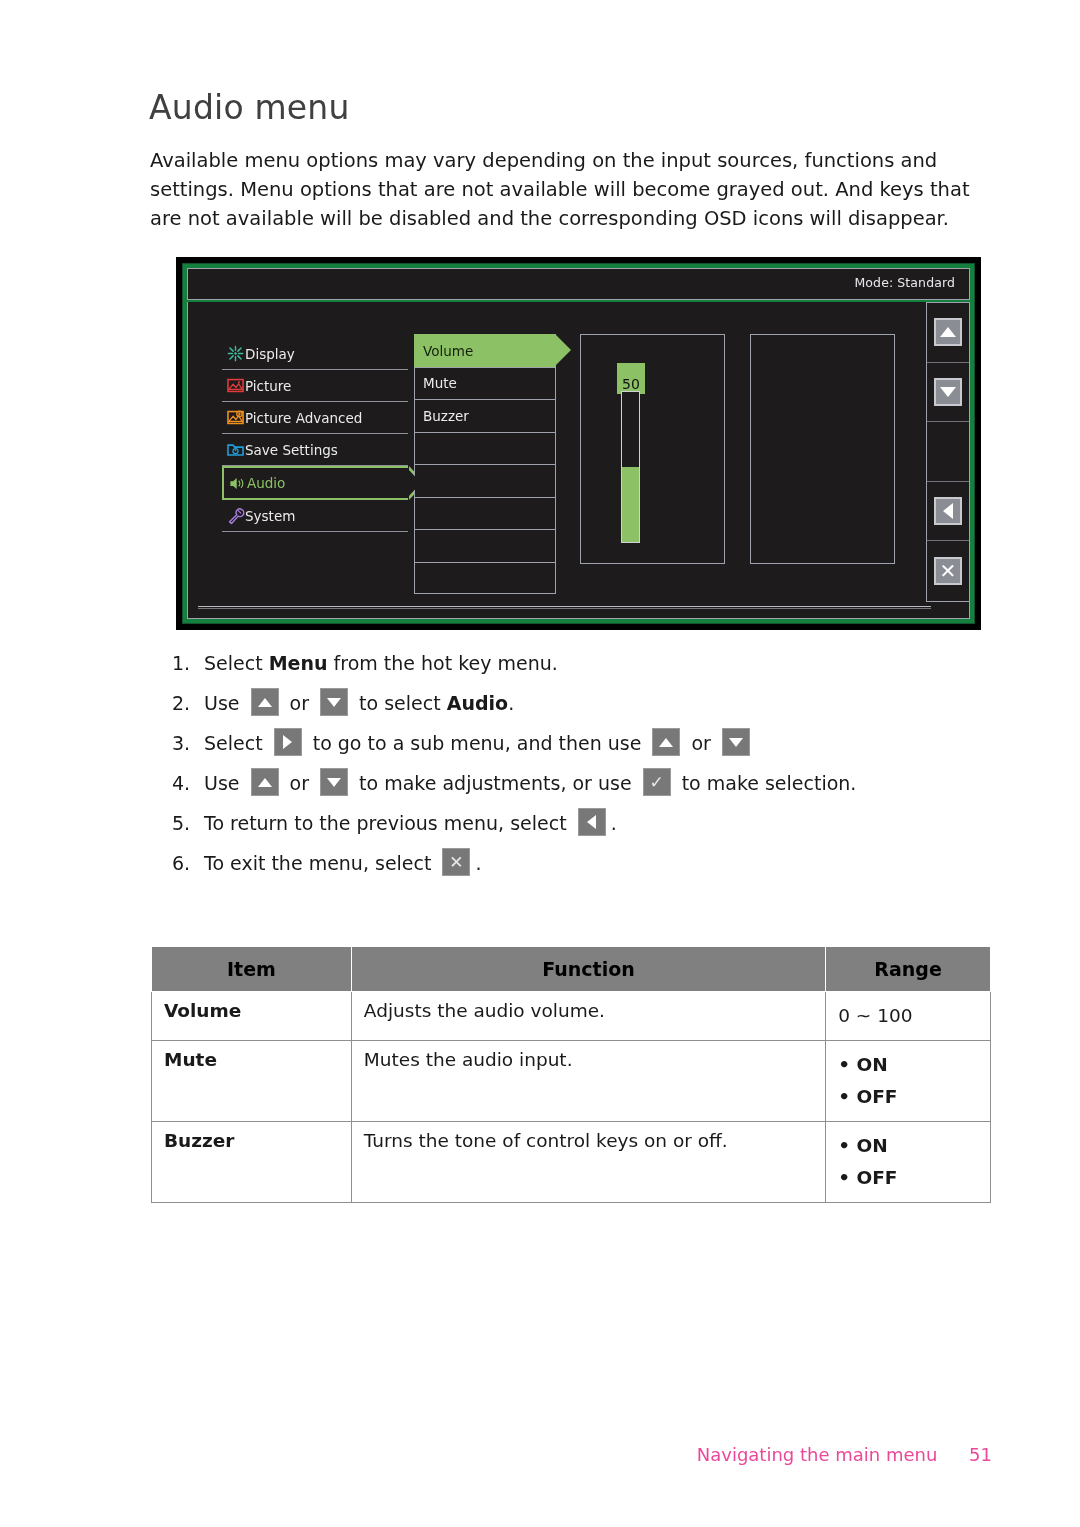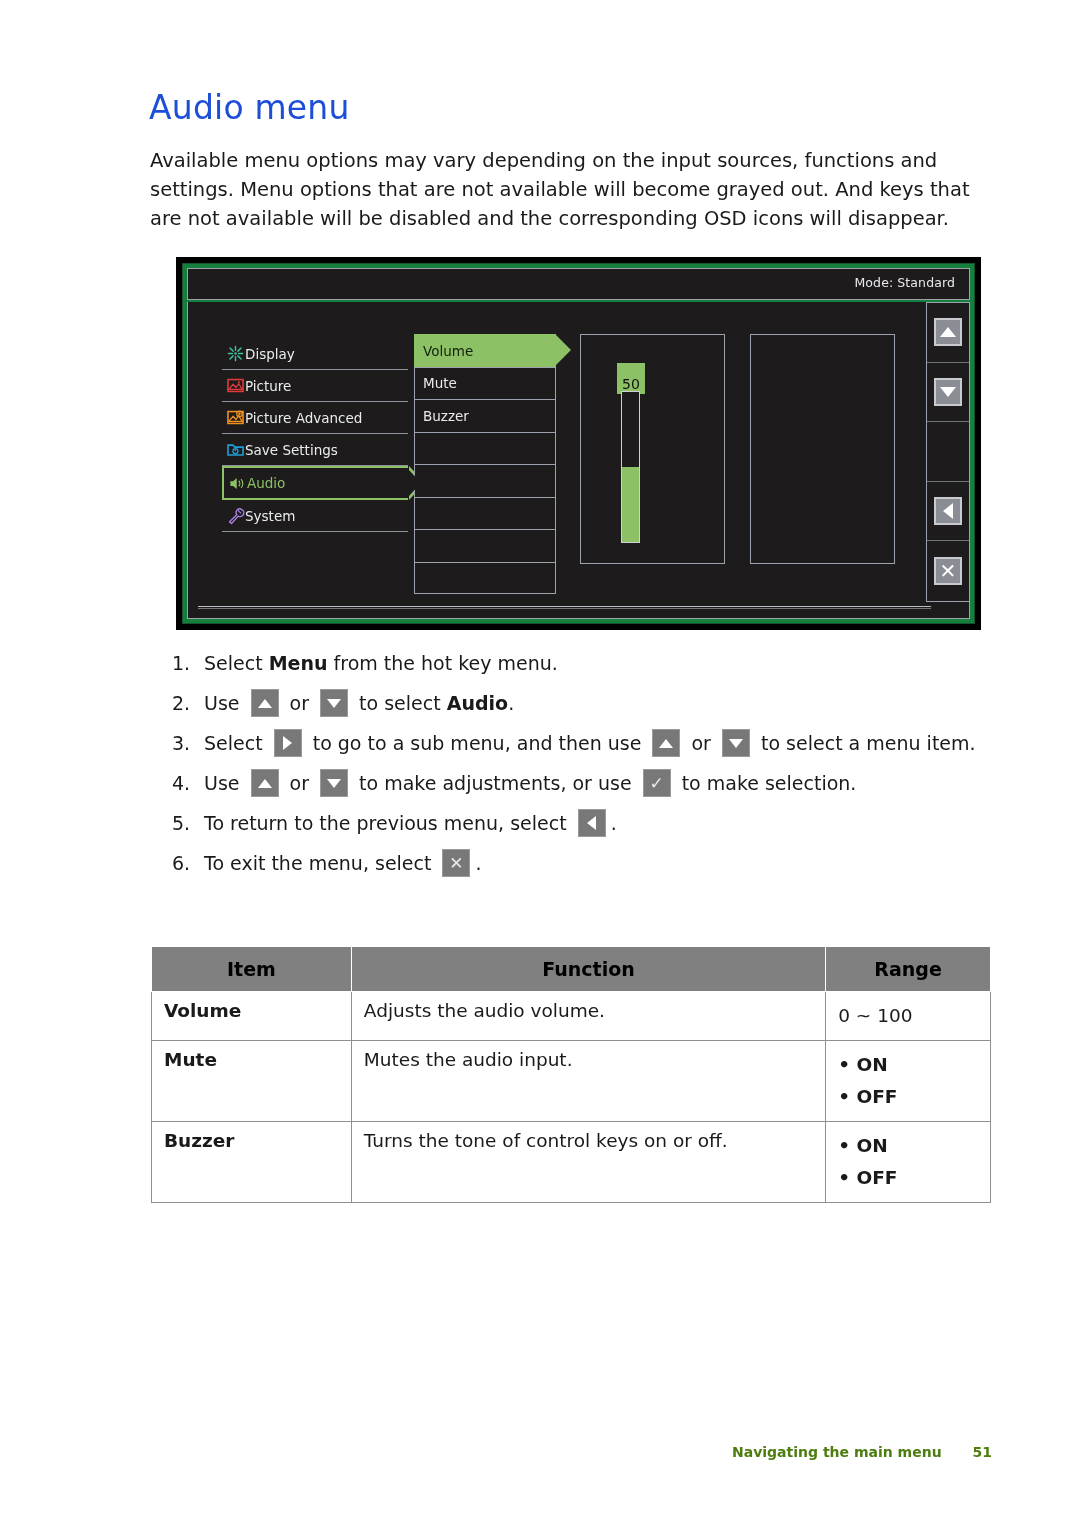--- a/index.html
+++ b/index.html
@@ -12,21 +12,21 @@
     position:relative;
     overflow:hidden;
   }
 
   .page { position:absolute; left:0; top:0; width:1080px; height:1527px; }
 
   
   .page-title{
     position:absolute; left:149px; top:88px;
     font-size:33px; font-weight:400; letter-spacing:.2px;
-    color:#1d4ed8;
+    color:#404040;
     font-family:"DejaVu Sans", sans-serif;
   }
 
   
   .intro{
     position:absolute; left:150px; top:146px; width:845px;
     font-size:19.5px; line-height:29px; color:#1a1a1a;
     font-family:"DejaVu Sans", sans-serif;
   }
 
@@ -168,21 +168,21 @@
   
   .steps{ position:absolute; left:172px; top:648px; width:830px; }
   .step{
     display:flex; align-items:flex-start;
     margin-bottom:10px;
     font-size:19px; line-height:30px;
     font-family:"DejaVu Sans", sans-serif;
     color:#1a1a1a;
   }
   .step-num{ width:32px; flex:0 0 32px; text-align:left; }
-  .step-text{ display:flex; align-items:center; flex-wrap:wrap; }
+  .step-text{ display:flex; flex-wrap:wrap; }
   .step-text > span{ white-space:pre; }
   .kb{
     display:inline-flex; align-items:center; justify-content:center;
     width:28px; height:28px; background:#787878;
     margin:0 5px; flex:0 0 28px;
     border:1px solid #9a9a9a;
   }
   .kb .tri-up, .kb .tri-down{ border-left-width:7px; border-right-width:7px; }
   .kb .tri-up{ border-bottom-width:9px; }
   .kb .tri-down{ border-top-width:9px; }
@@ -211,23 +211,22 @@
   }
   .tbl td.item{ font-weight:bold; width:200px; }
   .tbl td.func{ width:475px;margin-left:43px; }
   .tbl td.range{ width:165px; }
   .range-line{ display:block; line-height:32px; font-weight:bold; }
   .range-plain{ display:block; line-height:32px; }
 
   
   .footer{
     position:absolute; right:88px; top:1444px;
-    font-size:14px; color:#4d7c0f;
-    font-family:"DejaVu Sans", sans-serif;
-    font-weight:bold;
+    font-size:18px; color:#ec4899;
+    font-family:"DejaVu Sans", sans-serif;
   }
   .footer .pg{ margin-left:26px; }
 </style>
 </head>
 <body>
 
 <div class="page">
 
   <div class="page-title">Audio menu</div>
 
@@ -384,21 +383,20 @@
       </div>
       <div class="step">
         <span class="step-num">3.</span>
         <span class="step-text">
           <span>Select </span>
           <span class="kb"><span class="tri-right"></span></span>
           <span> to go to a sub menu, and then use </span>
           <span class="kb"><span class="tri-up"></span></span>
           <span> or </span>
           <span class="kb"><span class="tri-down"></span></span>
-          <span> to select a menu item.</span>
         </span>
       </div>
       <div class="step">
         <span class="step-num">4.</span>
         <span class="step-text">
           <span>Use </span>
           <span class="kb"><span class="tri-up"></span></span>
           <span> or </span>
           <span class="kb"><span class="tri-down"></span></span>
           <span> to make adjustments, or use </span>

